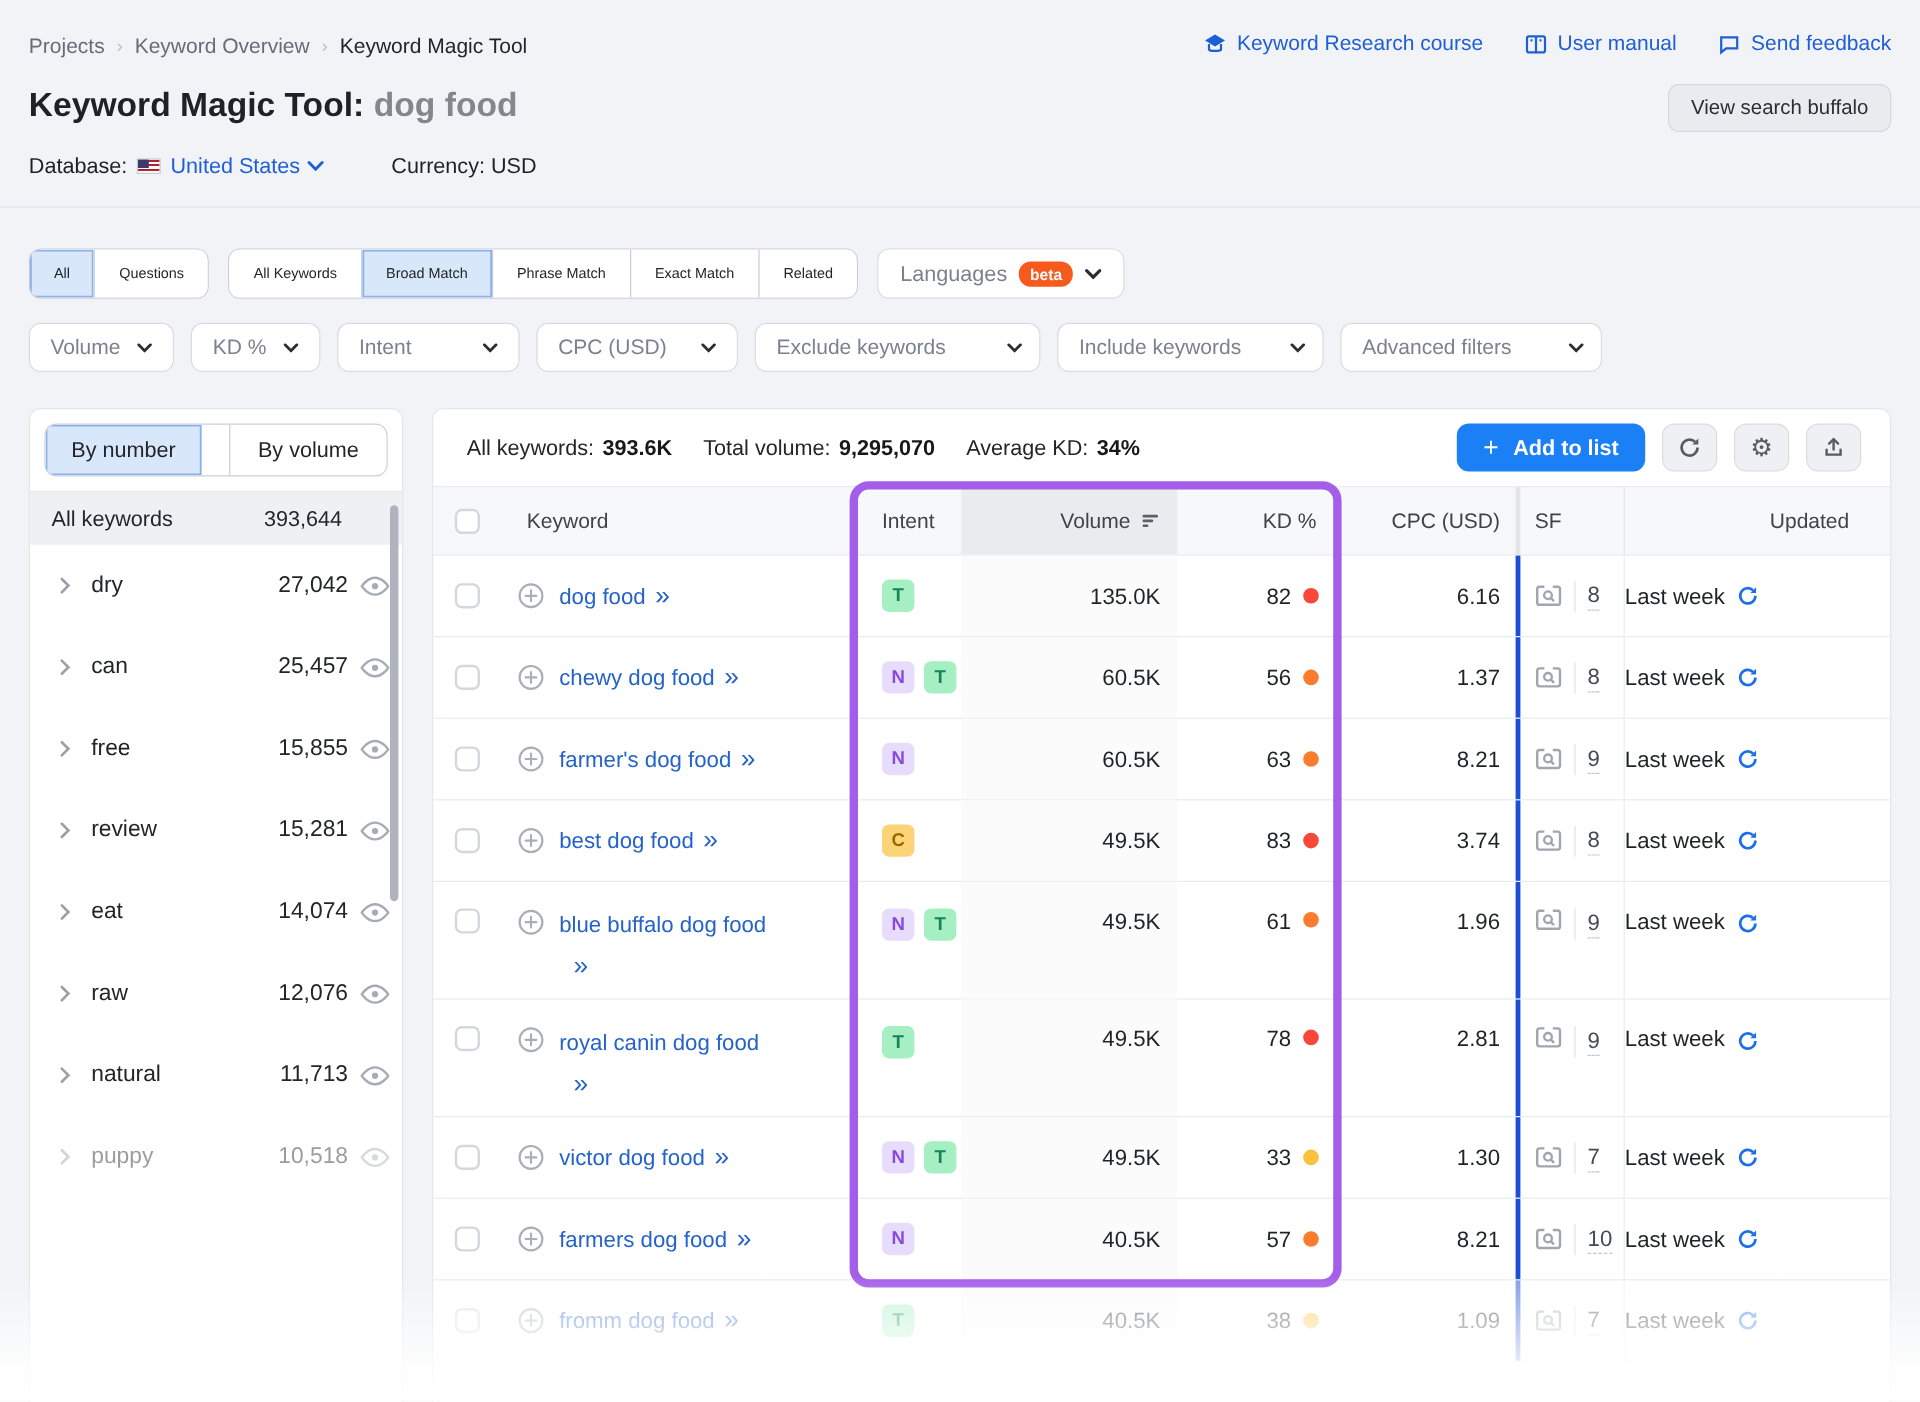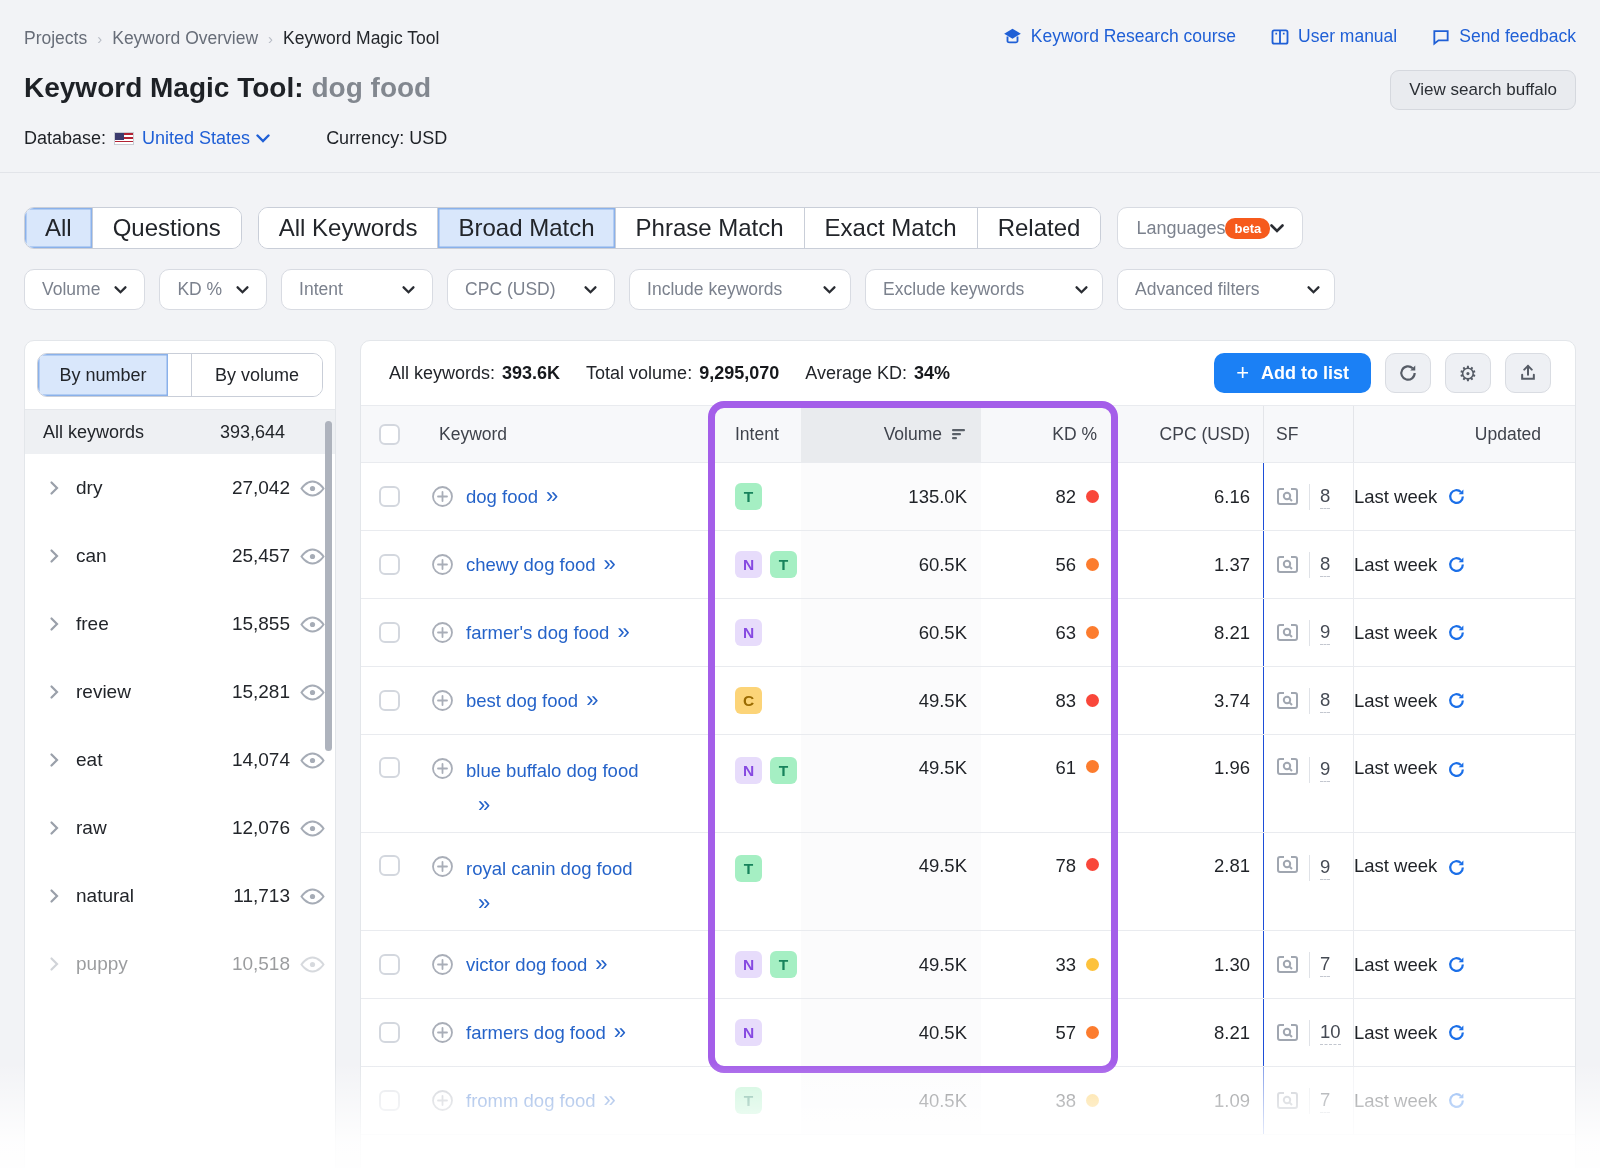--- a/index.html
+++ b/index.html
@@ -37,27 +37,27 @@
   .flag::after { content:""; position:absolute; left:0; top:0; width:9px; height:7px; background:#3c3b6e; }
   .db-value { color:#1f5fd6; cursor:pointer; display:flex; align-items:center; gap:6px; }
   .currency { margin-left:48px; color:#1e2126; }
 
   .top-divider { position:absolute; left:0; top:172px; width:1600px; height:1px; background:#e2e4e9; }
 
   
   .tabs-row { position:absolute; left:24px; top:207px; display:flex; align-items:center; gap:16px; }
   .seg-group { display:flex; border:1px solid #c9ced8; border-radius:10px; background:#fff; overflow:hidden; }
   .seg {
-    font-family:inherit; font-size:24px; color:#22252a; background:#fff; border:none;
+    font-family:inherit; font-size:12px; color:#22252a; background:#fff; border:none;
     padding:0 20px; height:40px; cursor:pointer; border-left:1px solid #c9ced8;
   }
   .seg:first-child { border-left:none; }
   .seg.selected { background:#d9e7fb; box-shadow:inset 0 0 0 1.5px #8ab1ea; }
   .languages-pill {
-    display:flex; align-items:center; height:42px; padding:0 18px;
+    display:flex; align-items:center; gap:10px; height:42px; padding:0 18px;
     background:#fff; border:1px solid #d8dbe2; border-radius:10px; font-family:inherit;
     font-size:18px; color:#7b818d; cursor:pointer;
   }
   .beta-badge { background:#f65a1c; color:#fff; font-size:13px; font-weight:bold; border-radius:10px; padding:3px 9px; }
 
   .filters-row { position:absolute; left:24px; top:269px; display:flex; align-items:center; gap:14px; }
   .pill {
     display:flex; align-items:center; gap:14px; height:41px; padding:0 17px;
     background:#fff; border:1px solid #d8dbe2; border-radius:10px;
     font-family:inherit; font-size:17.5px; color:#7b818d; cursor:pointer;
@@ -120,21 +120,21 @@
   .thead .cell { display:flex; align-items:center; }
   .h-vol { background:#e9ebee; }
   .cell { min-width:0; }
   .c-check { justify-content:center; display:flex; align-items:center; }
   .checkbox { width:21px; height:21px; border:2px solid #d3d7de; border-radius:6px; background:#fff; cursor:pointer; flex:0 0 auto; }
   .c-kw { display:flex; align-items:center; gap:12px; }
   .c-intent { display:flex; align-items:center; gap:8px; padding-left:24px; }
   .c-vol { display:flex; align-items:center; justify-content:flex-end; padding-right:14px; }
   .c-kd { display:flex; align-items:center; justify-content:flex-end; padding-right:14px; gap:10px; }
   .c-cpc { display:flex; align-items:center; justify-content:flex-end; padding-right:13px; }
-  .c-sf { display:flex; align-items:center; padding-left:12px; gap:10px; border-left:1px solid #1d4ed8; border-right:1px solid #e9ebef; }
+  .c-sf { display:flex; align-items:center; padding-left:12px; gap:10px; border-left:4px solid #1d4ed8; border-right:1px solid #e9ebef; }
   .c-upd { display:flex; align-items:center; justify-content:flex-start; padding-right:34px; gap:10px; }
   .sort-icon { margin-left:10px; }
 
   .trow { min-height:68px; border-bottom:1px solid #e9ebef; font-size:18.5px; color:#1f2227; align-items:center; }
   .trow .cell { display:flex; align-items:center; height:100%; }
   .trow.tall { min-height:98px; }
   .trow.tall .cell { align-items:flex-start; padding-top:22px; }
   .trow.faded { opacity:0.55; }
   .trow .c-vol-data { background:#fbfbfc; }
 
@@ -274,30 +274,30 @@
       </span>
     </button>
   <button class="pill" style="width:168px; justify-content:space-between;">
       <span>CPC (USD)</span>
       <span class="chev">
         <svg width="13" height="8" viewBox="0 0 14 9" fill="none" stroke="currentColor" stroke-width="2.6" stroke-linecap="round">
           <path d="M1.5 1.5 7 7l5.5-5.5"></path>
         </svg>
       </span>
     </button>
-  <button class="pill wide" style="width:222px; justify-content:space-between;">
-      <span>Include keywords</span>
+  <button class="pill wide" style="width:238px; justify-content:space-between;">
+      <span>Exclude keywords</span>
       <span class="chev">
         <svg width="13" height="8" viewBox="0 0 14 9" fill="none" stroke="currentColor" stroke-width="2.6" stroke-linecap="round">
           <path d="M1.5 1.5 7 7l5.5-5.5"></path>
         </svg>
       </span>
     </button>
-  <button class="pill wide" style="width:238px; justify-content:space-between;">
-      <span>Exclude keywords</span>
+  <button class="pill wide" style="width:222px; justify-content:space-between;">
+      <span>Include keywords</span>
       <span class="chev">
         <svg width="13" height="8" viewBox="0 0 14 9" fill="none" stroke="currentColor" stroke-width="2.6" stroke-linecap="round">
           <path d="M1.5 1.5 7 7l5.5-5.5"></path>
         </svg>
       </span>
     </button>
   <button class="pill wide" style="width:218px; justify-content:space-between;">
       <span>Advanced filters</span>
       <span class="chev">
         <svg width="13" height="8" viewBox="0 0 14 9" fill="none" stroke="currentColor" stroke-width="2.6" stroke-linecap="round">

